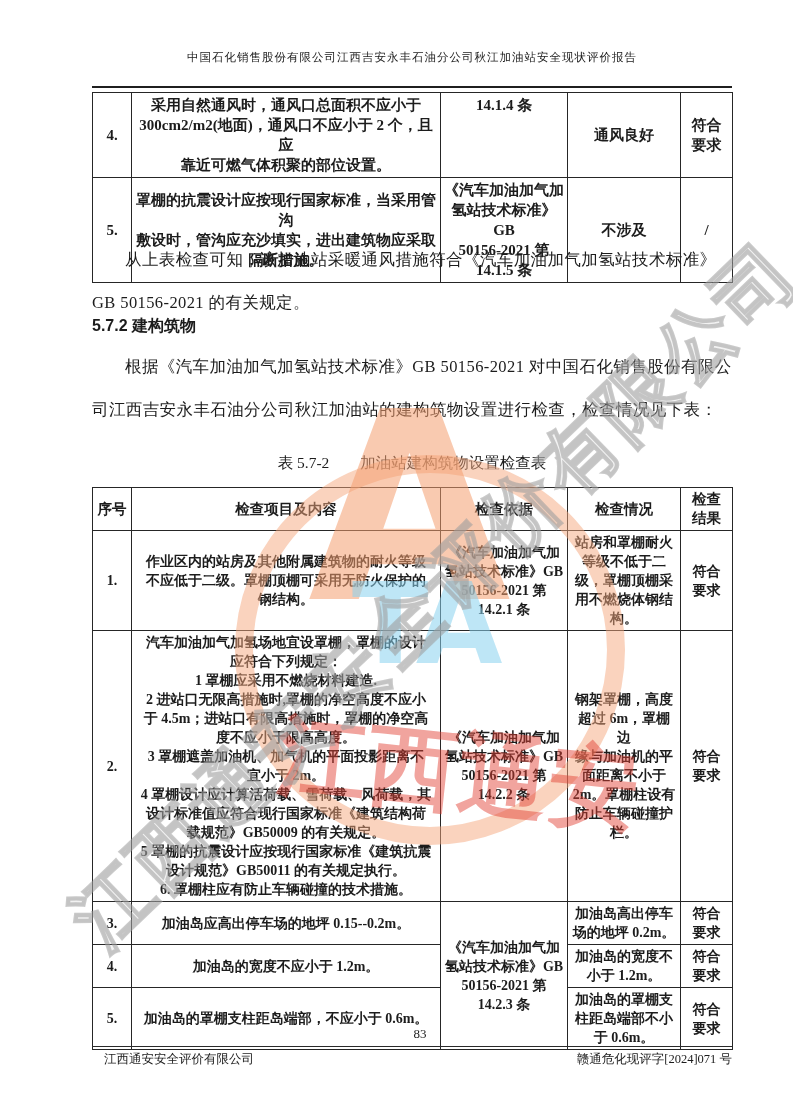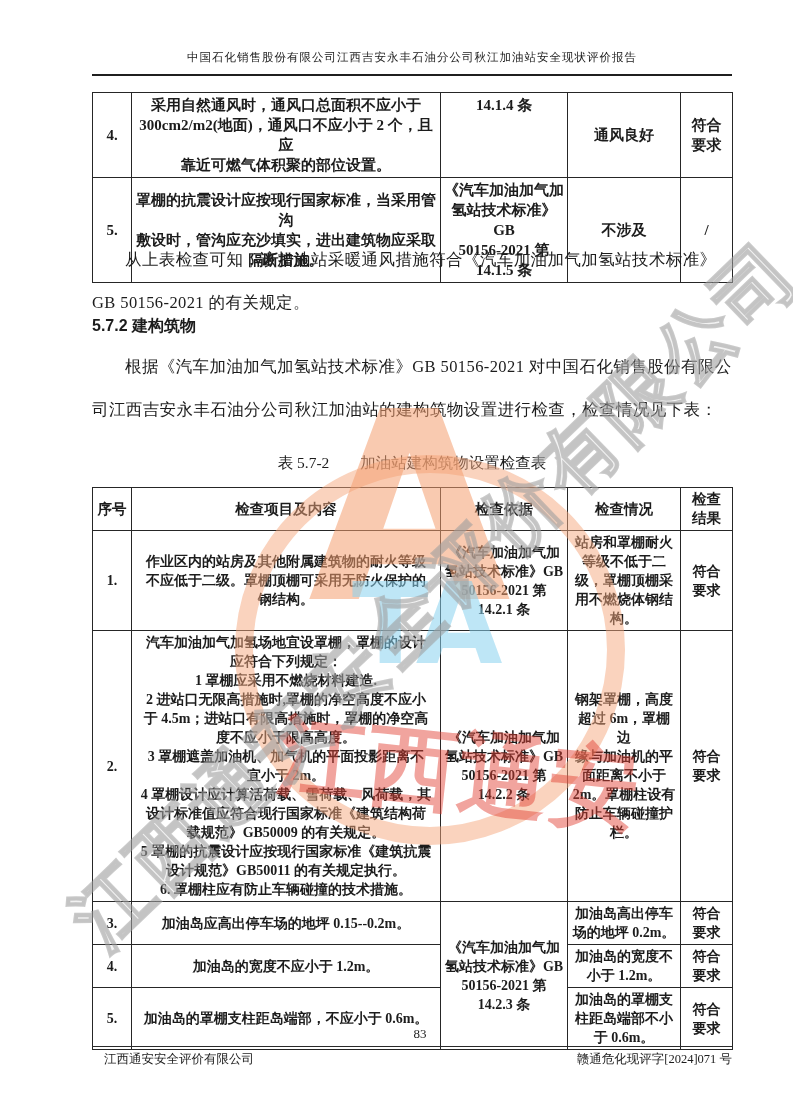--- a/index.html
+++ b/index.html
@@ -2,21 +2,21 @@
 <html><head>
 <meta charset="utf-8">
 <style>
   html,body{margin:0;padding:0;background:#e8e8e8;}
   .page{position:relative;width:793px;height:1120px;background:#ffffff;margin:0 auto;
         font-family:"Liberation Serif","DejaVu Serif",serif;color:#1c1c1c;overflow:hidden;}
   .abs{position:absolute;}
 
   
   .doc-header{top:50px;left:92px;width:640px;text-align:center;font-size:11.5px;
-              letter-spacing:1px;padding-bottom:9px;border-bottom:2px solid #1f1f1f;}
+              letter-spacing:1px;padding-bottom:21px;border-bottom:2px solid #1f1f1f;}
 
   
   table{border-collapse:collapse;table-layout:fixed;width:640px;}
   td,th{border:1.5px solid #262626;text-align:center;vertical-align:middle;
         padding:2px 3px;white-space:pre-line;font-weight:bold;overflow:hidden;}
   .tbl-top{top:92px;left:92px;}
   .tbl-top td{font-size:15px;line-height:20px;}
   .tbl-main{top:487px;left:92px;}
   .tbl-main td,.tbl-main th{font-size:14px;line-height:19px;}
   .tbl-main th{font-size:14.5px;}

